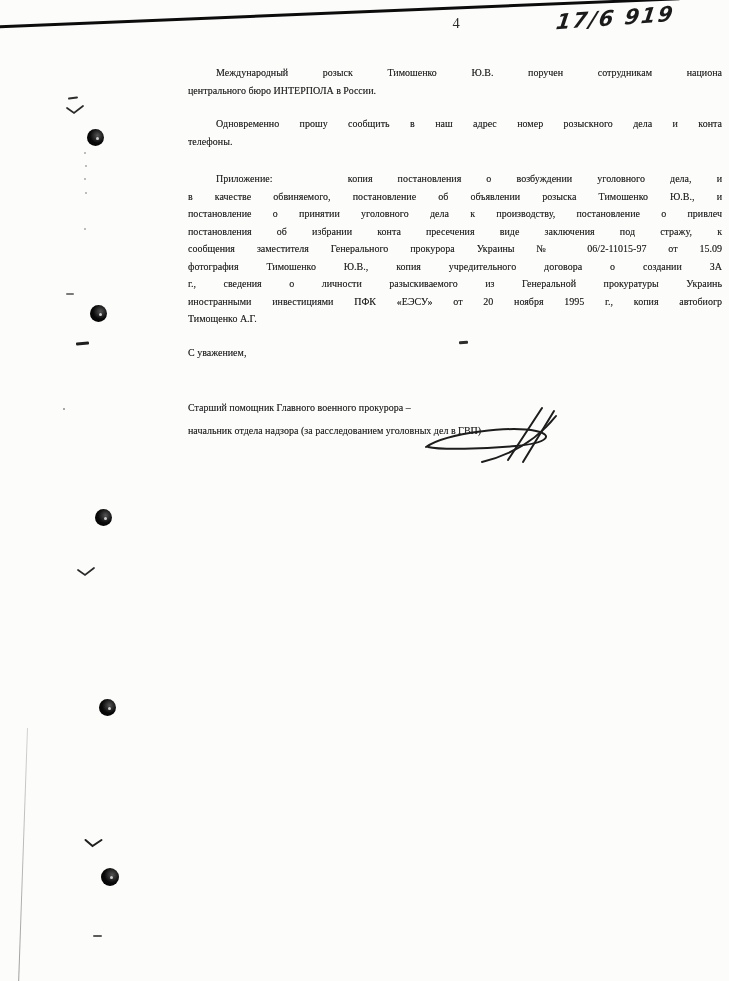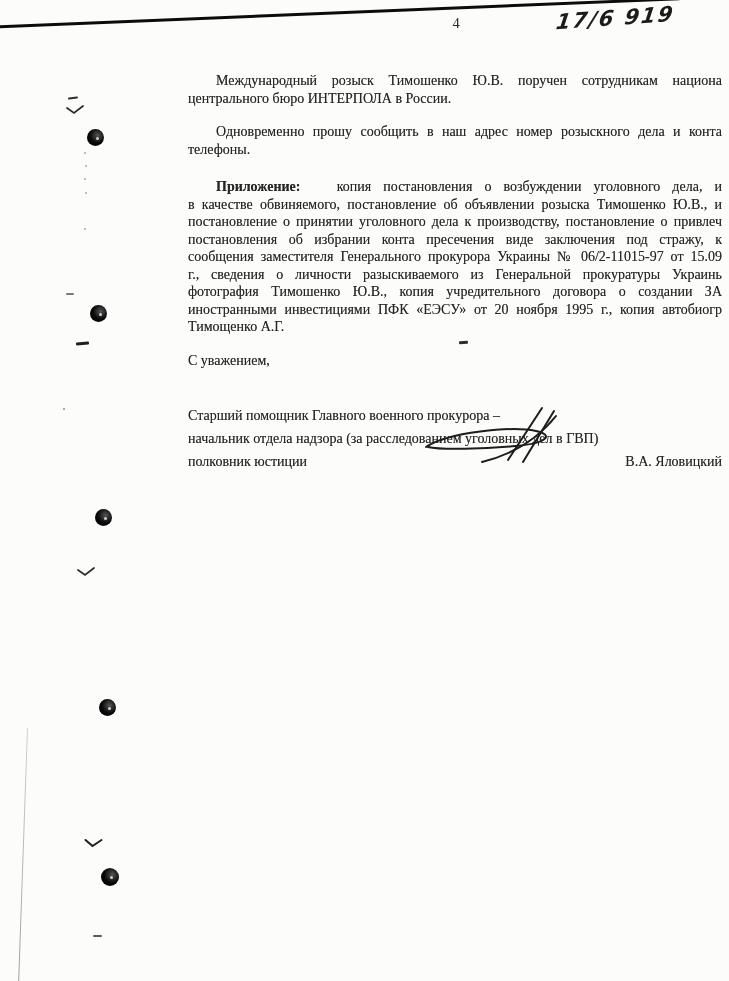--- a/index.html
+++ b/index.html
@@ -18,22 +18,22 @@
     font-size:14.5px; color:#2c2c2c;
   }
   .handwritten{
     position:absolute; left:556px; top:6px;
     font-family:"DejaVu Sans", sans-serif; font-style:italic; font-weight:bold;
     font-size:21px; letter-spacing:2px; color:#1b1b1b;
     transform:rotate(-4deg) skewX(-12deg);
   }
   
   .body-text{
-    position:absolute; left:188px; top:72px; width:534px;
-    font-size:14px; line-height:17.5px;
+    position:absolute; left:188px; top:64px; width:534px;
+    font-size:10px; line-height:17.5px;
     text-shadow:0 0 .5px rgba(25,25,25,.5);
   }
   .para .line{ text-align:justify; text-align-last:justify; }
   .para .line.last{ text-align-last:left; }
   .para .line.first{ text-indent:28px; }
   .para.p1{ margin-bottom:16px; }
   .para.p2{ margin-bottom:20px; }
   .salutation{ margin-top:16px; }
   .sig-block{ margin-top:38px; }
   .sig-line{ height:23px; }
@@ -50,21 +50,21 @@
     border-radius:50%; background:#e9e9e9; opacity:.85;
   }
   .dash{ position:absolute; background:#2d2d2d; border-radius:1px; }
   .tick{ position:absolute; }
   .speck{ position:absolute; width:2px; height:2px; border-radius:50%; background:#a8a8a8; }
   .faint-line{
     position:absolute; left:27px; top:728px; width:1px; height:255px;
     background:linear-gradient(#d2d2d2, #9f9f9f); transform:rotate(2deg);
     transform-origin:top center;
   }
-  b{ font-weight:bold; }
+  b{ font-weight:normal; }
 </style>
 </head>
 <body>
 
 <div class="page">
 
   <div class="scan-line"></div>
   <div class="faint-line"></div>
 
   <div class="page-number">4</div>
@@ -79,34 +79,30 @@
         <div class="para p2">
           <div class="line first">Одновременно прошу сообщить в наш адрес номер розыскного дела и конта</div>
           <div class="line last">телефоны.</div>
         </div>
         <div class="para p3">
           <div class="line first"><b>Приложение:</b>&nbsp;&nbsp; копия постановления о возбуждении уголовного дела, и</div>
           <div class="line">в качестве обвиняемого, постановление об объявлении розыска Тимошенко Ю.В., и</div>
           <div class="line">постановление о принятии уголовного дела к производству, постановление о привлеч</div>
           <div class="line">постановления об избрании конта пресечения виде заключения под стражу, к</div>
           <div class="line">сообщения заместителя Генерального прокурора Украины № 06/2-11015-97 от 15.09</div>
+          <div class="line">фотография Тимошенко Ю.В., копия учредительного договора о создании ЗА</div>
           <div class="line">г., сведения о личности  разыскиваемого из Генеральной прокуратуры Украинь</div>
-          <div class="line">фотография Тимошенко Ю.В., копия учредительного договора о создании ЗА</div>
           <div class="line">иностранными инвестициями ПФК «ЕЭСУ» от 20 ноября 1995 г., копия автобиогр</div>
           <div class="line last">Тимощенко А.Г.</div>
         </div>
       </div>
     <div class="salutation">С уважением,</div>
     <div class="sig-block">
       <div class="sig-line">Старший помощник Главного военного прокурора –</div>
       <div class="sig-line">начальник отдела надзора (за расследованием уголовных дел в ГВП)</div>
-      <div class="sig-line row">
-        <span>полковник юстиции</span>
-        <span>В.А. Яловицкий</span>
-      </div>
     </div>
   </div>
 
   <svg class="signature" width="158" height="64" viewBox="0 0 158 64">
     <g fill="none" stroke="#1d1d1d" stroke-width="2" stroke-linecap="round">
       <path d="M6,45 C28,30 92,24 116,29 C134,33 128,41 96,44 C64,47 20,48 8,45"></path>
       <path d="M88,58 L122,6"></path>
       <path d="M103,60 L134,9"></path>
       <path d="M136,14 C120,34 95,52 62,60"></path>
     </g>

